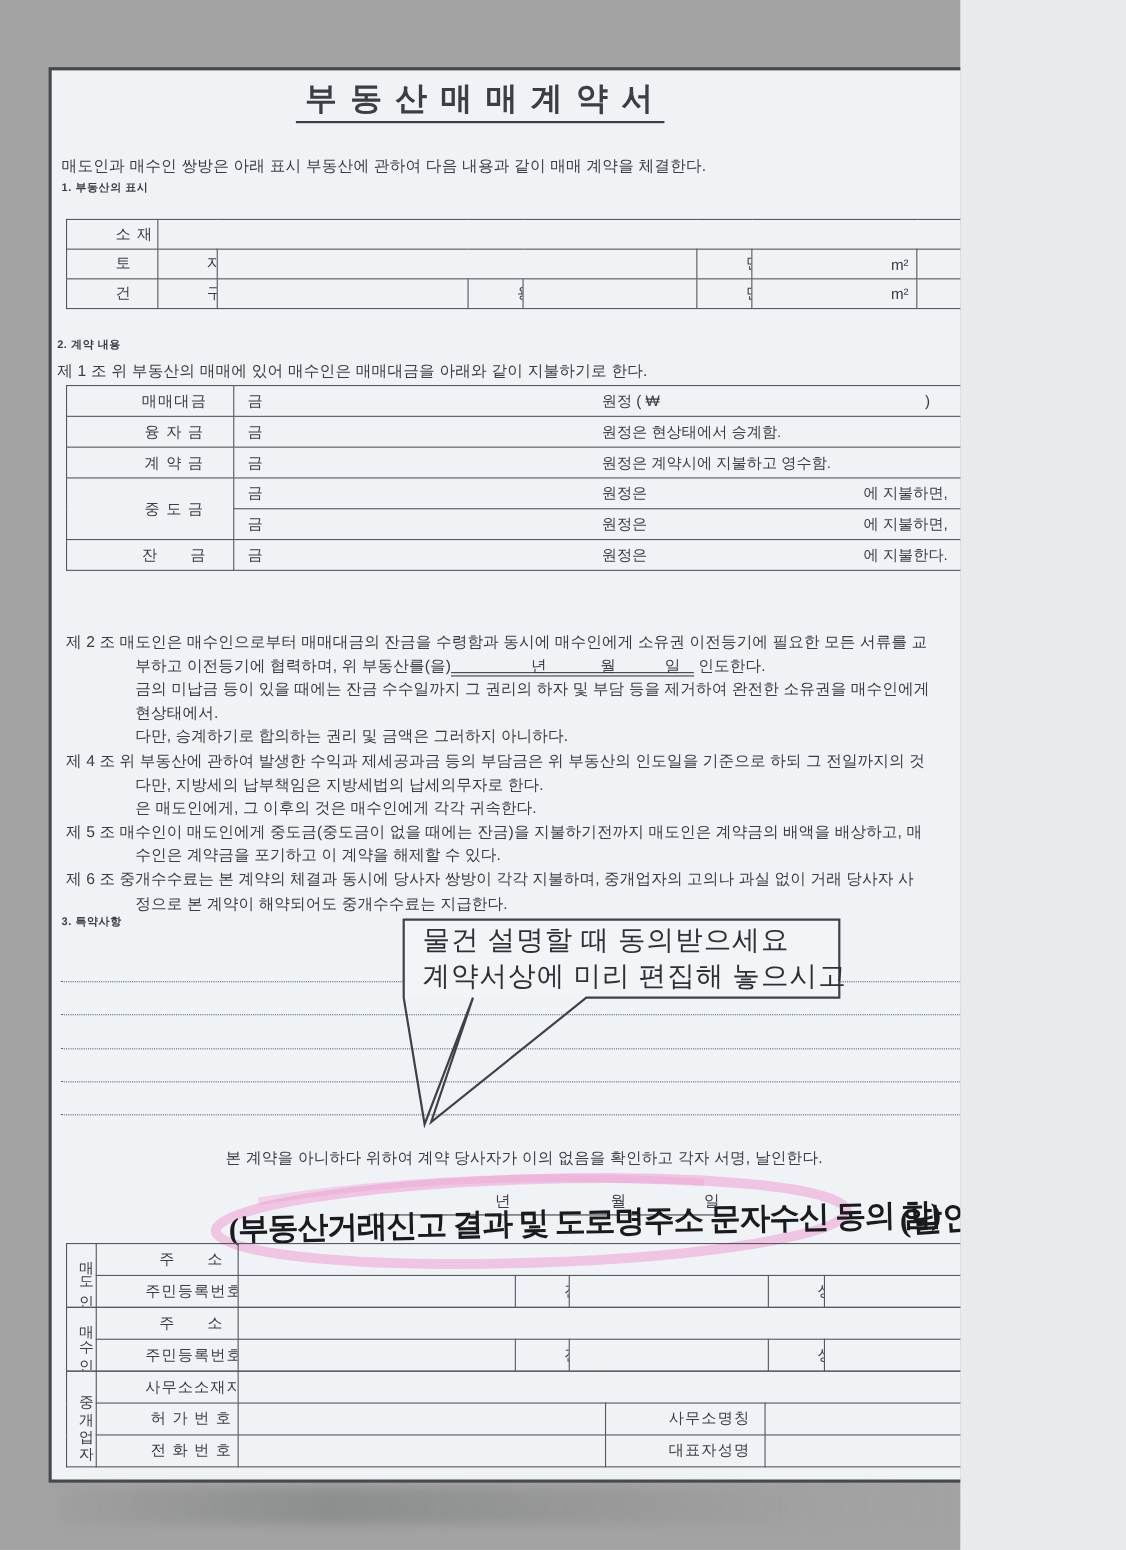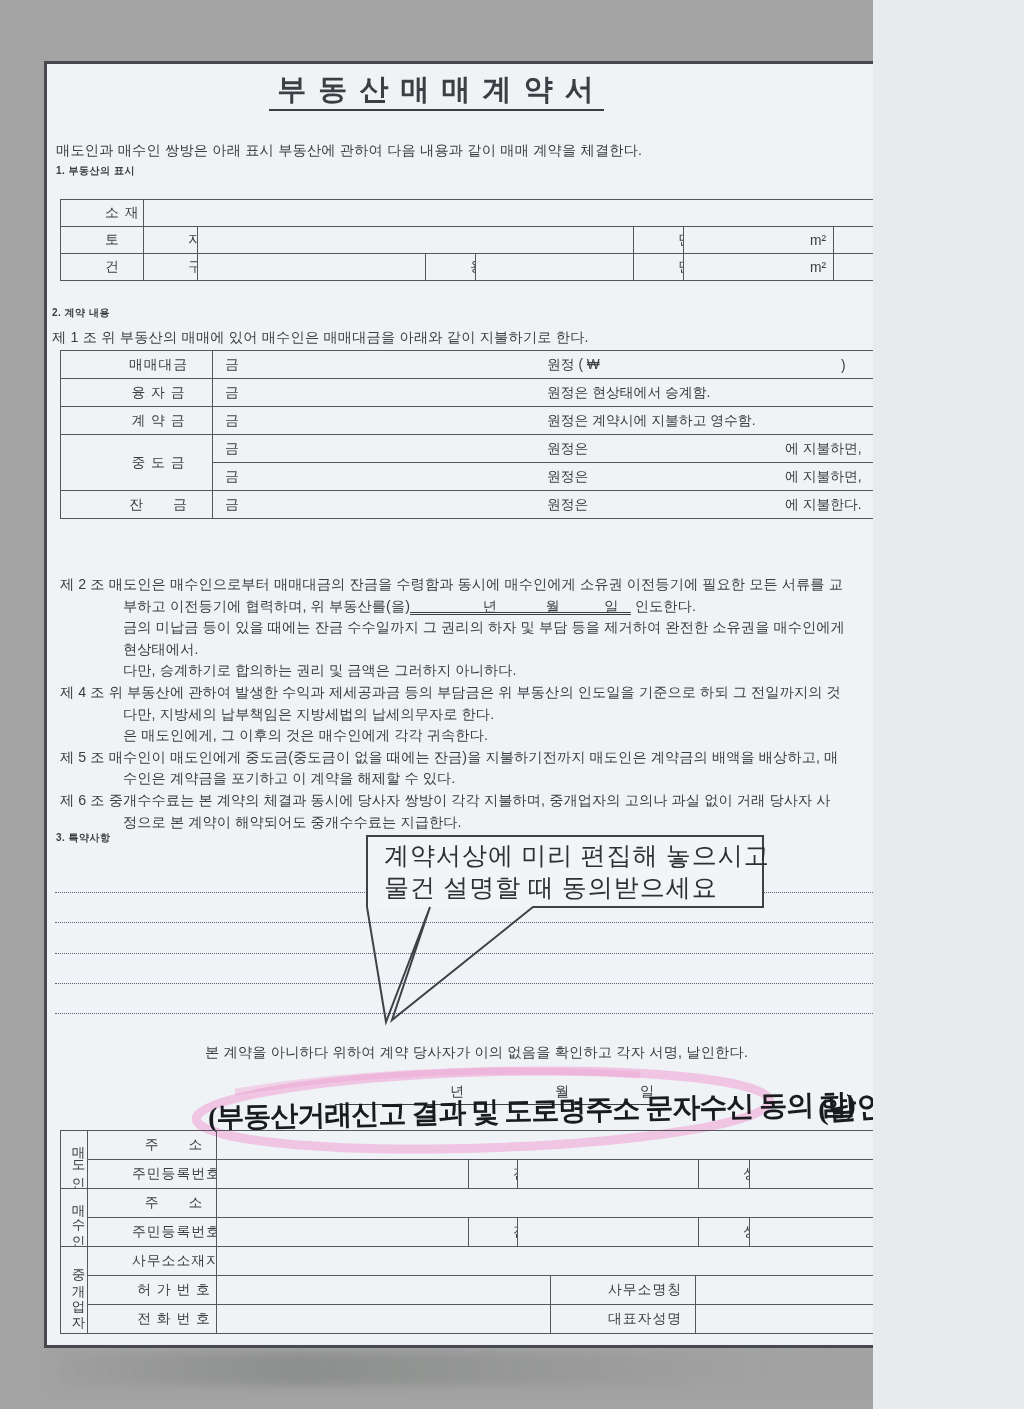--- a/index.html
+++ b/index.html
@@ -185,22 +185,22 @@
   <div class="abs dotline" style="left:55px;top:922px;width:880px;"></div>
   <div class="abs dotline" style="left:55px;top:953px;width:880px;"></div>
   <div class="abs dotline" style="left:55px;top:983px;width:880px;"></div>
   <div class="abs dotline" style="left:55px;top:1013px;width:880px;"></div>
 
   <svg width="1024" height="1409" viewBox="0 0 1024 1409">
     <rect x="367" y="836" width="396" height="71" fill="#f2f5f8"></rect>
     <path d="M367,836 L763,836 L763,907 L533,907 L392,1020 L430,907 L386,1022 L367,907 Z" fill="none" stroke="#3f4146" stroke-width="2"></path>
   </svg>
   <div class="abs callout-text" style="left:384px;top:840px;">
+    <div>물건 설명할 때 동의받으세요</div>
     <div>계약서상에 미리 편집해 놓으시고</div>
-    <div>물건 설명할 때 동의받으세요</div>
   </div>
 
   <div class="abs body-text" style="left:205px;top:1043px;">본 계약을 아니하다 위하여 계약 당사자가 이의 없음을 확인하고 각자 서명, 날인한다.</div>
 
   <div class="abs" style="left:335px;top:1104px;width:325px;border-top:1.5px solid #3e4045;"></div>
   <span class="abs body-text" style="left:450px;top:1082px;">년</span>
   <span class="abs body-text" style="left:555px;top:1082px;">월</span>
   <span class="abs body-text" style="left:640px;top:1082px;">일</span>
 
   <svg width="1024" height="1409" viewBox="0 0 1024 1409">

